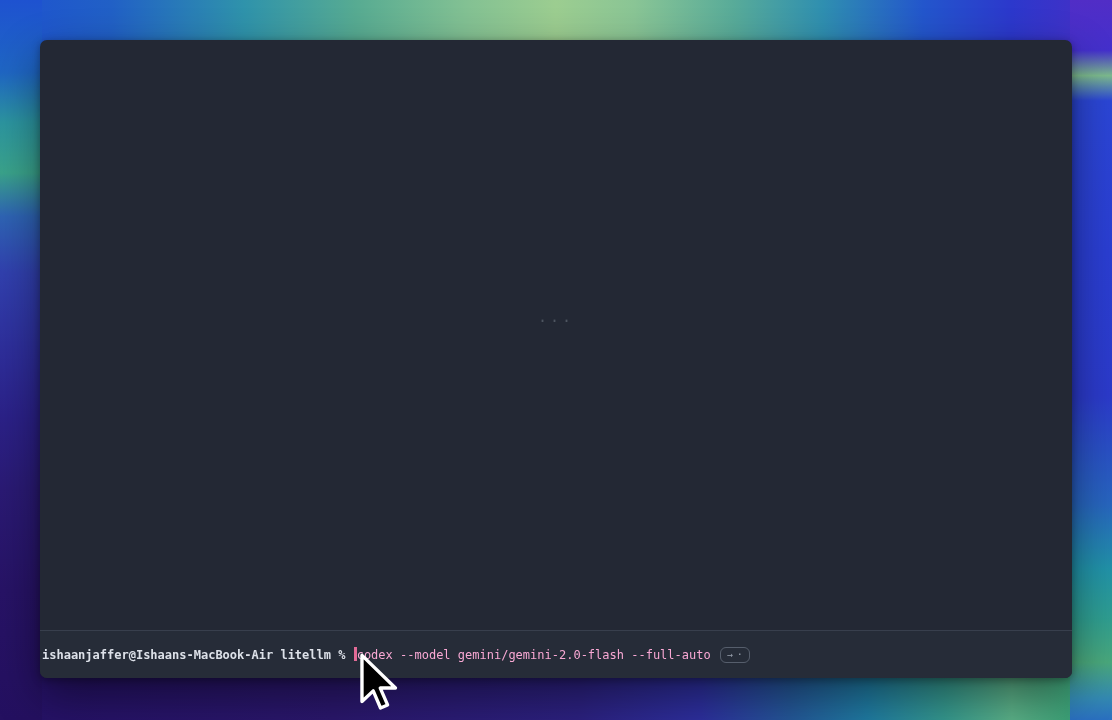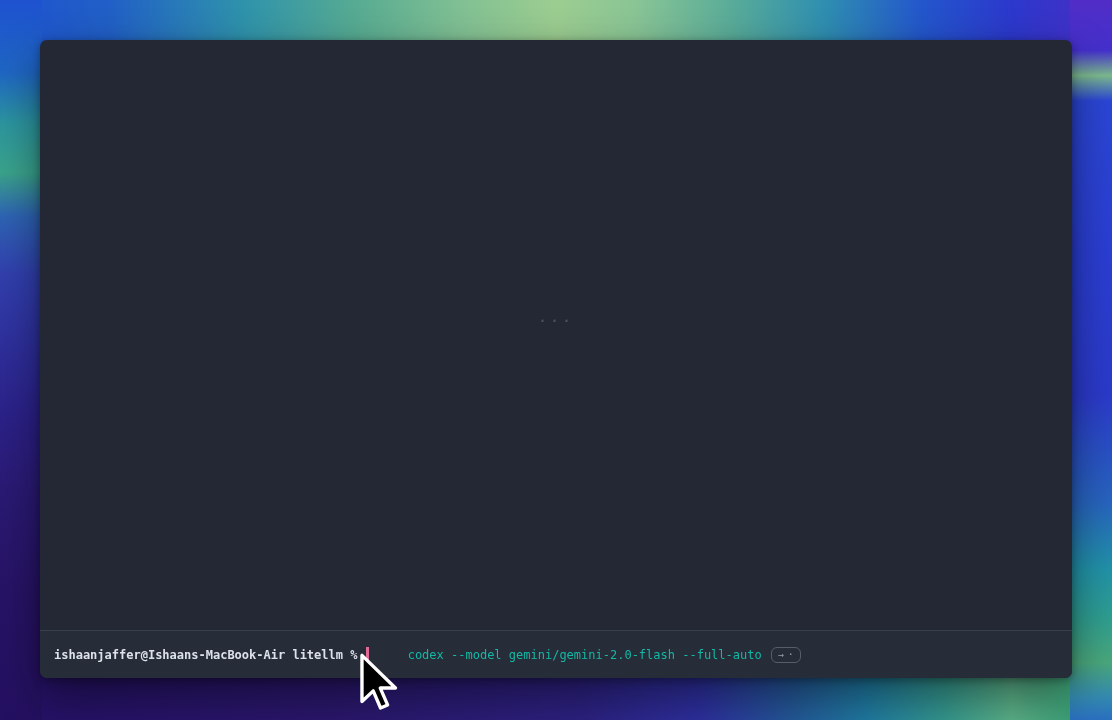--- a/index.html
+++ b/index.html
@@ -68,40 +68,39 @@
     user-select: none;
   }
   .input-divider {
     height: 1px; flex: 0 0 1px;
     background: #383f4d;
   }
   .input-bar {
     flex: 0 0 47px;
     background: #262c38;
     display: flex; align-items: center;
-    padding: 0 14px;
+    padding: 0 2px;
     white-space: pre;
     font-size: 12px;
     line-height: 16px;
   }
   .shell-prompt {
     color: #dde1e9;
     font-weight: 700;
   }
   .text-cursor {
     display: inline-block;
     width: 3px; height: 14px;
     background: #e26a96;
     vertical-align: middle;
     margin: -2px 0 0 1px;
   }
   .autosuggestion {
-    color: #14b8a6;
+    color: #f9a8d4;
     font-weight: 400;
-    margin-left: 39px;
   }
   .hint-badge {
     display: inline-block;
     margin-left: 9px;
     padding: 0px 6px 1px 6px;
     border: 1px solid #565e6c;
     border-radius: 6px;
     color: #99a1ae;
     font-size: 10px;
     line-height: 13px;

